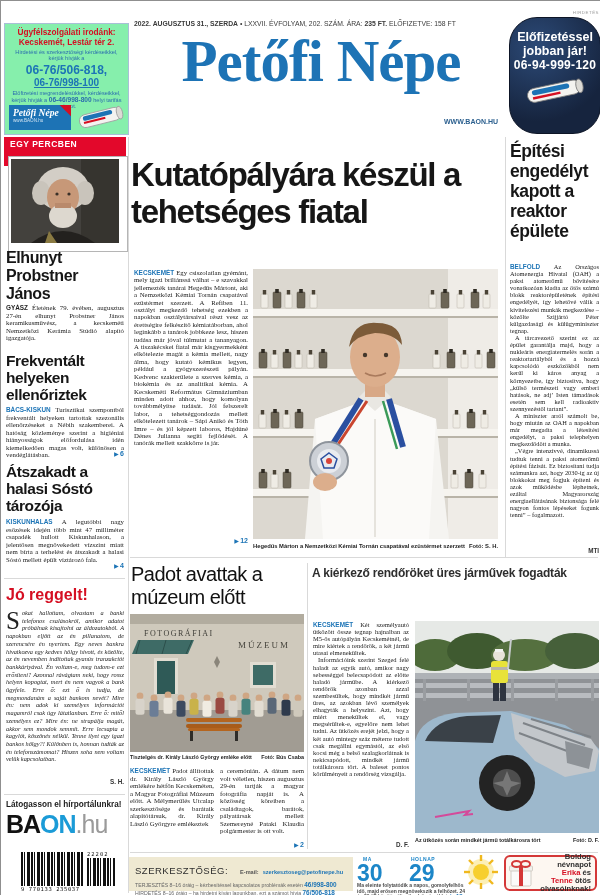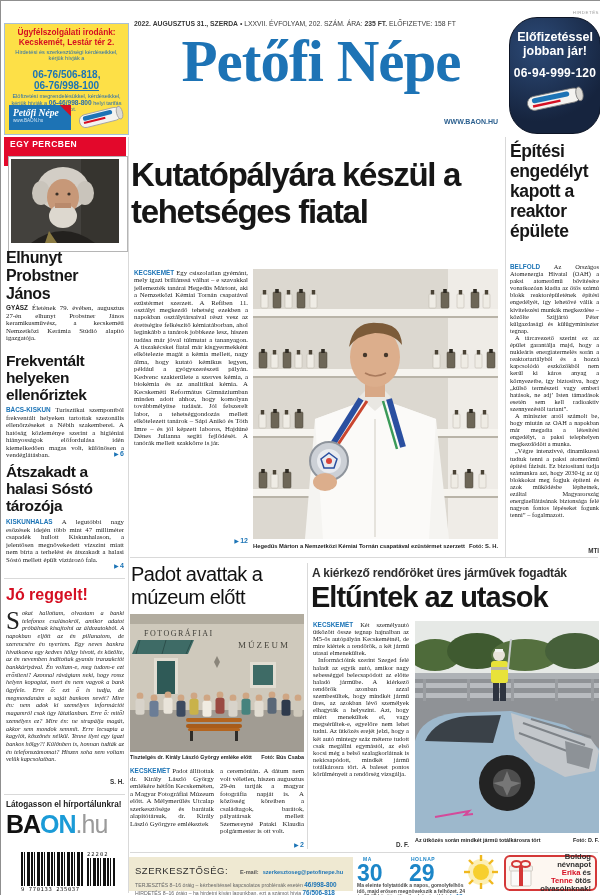--- a/index.html
+++ b/index.html
@@ -17,21 +17,21 @@
   .sig{font-family:"Liberation Sans",sans-serif;font-weight:bold;font-size:6.3px;color:#333;}
   .vr{position:absolute;width:1px;background:#d9d9d9;}
   .hr{position:absolute;height:1px;background:#d9d9d9;}
   .cap{font-family:"Liberation Sans",sans-serif;font-weight:bold;color:#222;}
   .red{color:#d50f22;}
   .blue{color:#1c74b6;}
   .drop{float:left;font-size:25px;line-height:21px;margin:1px 2px 0 0;color:#222;font-style:normal;}
   .bar{background:repeating-linear-gradient(90deg,#111 0 1.6px,#fff 1.6px 3px,#111 3px 4.1px,
        #fff 4.1px 6.4px,#111 6.4px 8.9px,#fff 8.9px 10px);}
   .mono{font-family:"DejaVu Sans Mono",monospace;}
-  .adbox{border:1px solid #a9bfd6;background:#fde047;}
+  .adbox{border:1px solid #a9bfd6;background:#86efac;}
   .navybox{background:radial-gradient(circle at 30% 25%,#2c4a77 0%,#16243e 70%);border:1px solid #0d1526;}
 </style>
 </head>
 <body>
 
 <div class="pg">
 
   <div class="vr" style="left:127px;top:136px;height:756px;"></div>
   <div class="vr" style="left:504px;top:136px;height:420px;"></div>
   <div class="vr" style="left:306px;top:562px;height:286px;"></div>
@@ -44,21 +44,21 @@
     <span class="b">2022. AUGUSZTUS 31., SZERDA</span><span> • LXXVII. ÉVFOLYAM, 202. SZÁM. ÁRA: </span><span class="b">235 FT.</span><span> ELŐFIZETVE: 158 FT</span>
   </div>
 
   <div class="ab b" style="left:135px;top:26px;width:370px;text-align:center;font-size:59px;letter-spacing:-1px;color:#1d73b5;">Petőfi Népe</div>
   <div class="ab sans b" style="left:375px;top:117px;width:122px;text-align:right;font-size:7px;color:#2b5f8e;">WWW.BAON.HU</div>
 
   <div class="ab adbox" style="left:3px;top:22px;width:123px;height:110px;text-align:center;">
     <div class="sans b red" style="font-size:8.3px;margin-top:3px;">Ügyfélszolgálati irodánk:</div>
     <div class="sans b red" style="font-size:8.3px;">Kecskemét, Lestár tér 2.</div>
     <div class="sans" style="font-size:5.6px;color:#2b6fae;margin:2px 6px 0;">Hirdetési és szerkesztőségi kérdéseikkel, kérjük hívják a</div>
-    <div class="sans b blue" style="font-size:10px;margin-top:8px;">06-76/506-818,</div>
+    <div class="sans b blue" style="font-size:12px;margin-top:2px;">06-76/506-818,</div>
     <div class="sans b blue" style="font-size:10px;text-decoration:underline;">06-76/998-100</div>
     <div class="sans" style="font-size:5.6px;color:#2b6fae;margin:2px 5px 0;">
       <span>Előfizetési megrendelésükkel, kérdéseikkel, kérjük hívják a </span><span class="b" style="font-size:6.6px;">06-46/998-800</span><span> helyi tarifás számot.</span>
     </div>
     <div style="position:absolute;left:4px;bottom:4px;width:62px;height:25px;background:#1d73b5;overflow:hidden;text-align:left;">
       <div style="position:absolute;right:-8px;top:-8px;width:16px;height:16px;background:#d50f22;transform:rotate(45deg);"></div>
       <div style="font-style:italic;font-weight:bold;color:#fff;font-size:9.5px;padding:3px 0 0 4px;">Petőfi Népe</div>
       <div class="sans" style="color:#cfe3f2;font-size:4.6px;padding-left:4px;">www.BAON.hu</div>
     </div>
     <svg class="ab" style="right:3px;bottom:3px;" width="50" height="28" viewBox="0 0 50 28">
@@ -68,21 +68,21 @@
         <rect x="8" y="15" width="22" height="2" fill="#d50f22"></rect>
         <ellipse cx="45" cy="14.5" rx="3" ry="6.5" fill="#dcdad5" stroke="#9c9c9c" stroke-width="0.8"></ellipse>
       </g>
     </svg>
   </div>
 
   <div class="ab sans" style="left:508px;top:9px;width:90px;text-align:right;font-size:4.4px;color:#9a9a9a;letter-spacing:0.5px;">HIRDETÉS</div>
   <div class="ab navybox" style="left:508px;top:16px;width:90px;height:115px;text-align:center;color:#fff;border-radius:28px;">
     <div class="sans b" style="font-size:12.5px;margin-top:12px;">Előfizetéssel</div>
     <div class="sans b" style="font-size:12.5px;">jobban jár!</div>
-    <div class="sans b" style="font-size:12px;margin-top:8px;letter-spacing:0.3px;">06-94-999-120</div>
+    <div class="sans b" style="font-size:12px;letter-spacing:0.3px;">06-94-999-120</div>
     <svg width="66" height="30" viewBox="0 0 66 30" style="margin-top:4px;">
       <g transform="rotate(-12 33 15)">
         <rect x="5" y="8" width="54" height="14" rx="7" fill="#f4f3f0" stroke="#777" stroke-width="0.8"></rect>
         <rect x="10" y="10" width="38" height="5" rx="2.5" fill="#1d73b5"></rect>
         <rect x="10" y="16.5" width="28" height="2.5" fill="#d50f22"></rect>
         <ellipse cx="58" cy="15" rx="3.5" ry="7" fill="#dcdad5" stroke="#777" stroke-width="0.8"></ellipse>
       </g>
     </svg>
   </div>
 
@@ -299,21 +299,20 @@
   <div class="ab body7" style="left:129px;top:766px;width:84px;height:82px;overflow:hidden;">
     <span class="lead">KECSKEMÉT</span>
     <span>Padot állítottak dr. Király László György emlékére hétfőn Kecskeméten, a Magyar Fotográfiai Múzeum előtt. A Mélymerülés Utcalap szerkesztősége és barátaik alapítótársuk, dr. Király László Györgyre emlékeztek</span>
   </div>
   <div class="ab body7" style="left:219px;top:766px;width:84px;height:82px;overflow:hidden;">
     <span>a ceremónián. A dátum nem volt véletlen, hiszen augusztus 29-én tartják a magyar fotográfia napját is. A közösség köreiben a családtagok, barátok, pályatársak mellett Szemereyné Pataki Klaudia polgármester is ott volt.</span>
     <span class="pref" style="position:absolute;right:0;bottom:0;">2</span>
   </div>
 
   <div class="ab sans b" style="left:311px;top:565px;width:286px;font-size:12px;color:#2e2e2e;letter-spacing:-0.2px;">A kiérkező rendőröket üres járművek fogadták</div>
-  <div class="ab hl" style="left:310px;top:580px;width:288px;font-size:29px;letter-spacing:-1px;">Eltűntek az utasok</div>
   <div class="ab" style="left:312px;top:620px;width:96px;height:228px;overflow:hidden;font-size:6.5px;line-height:7.1px;text-align:justify;color:#222;">
     <span class="lead">KECSKEMÉT</span>
     <span>Két személyautó ütközött össze tegnap hajnalban az M5-ös autópályán Kecskemétnél, de mire kiértek a rendőrök, a két jármű utasai elmenekültek.</span><br>
     <span style="display:inline-block;text-indent:5px;">Információink szerint Szeged felé haladt az egyik autó, amikor nagy sebességgel belecsapódott az előtte haladó járműbe. A kiérkező rendőrök azonban azzal szembesültek, hogy mindkét jármű üres, az azokban lévő személyek elhagyták a helyszínt. Azt, hogy miért menekültek el, vagy megsérültek-e, egyelőre nem lehet tudni. Az ütközés erejét jelzi, hogy a két autó mintegy száz méterre tudott csak megállni egymástól, az első kocsi még a belső szalagkorlátnak is nekicsapódott, mindkét jármű totálkárosra tört. A baleset pontos körülményeit a rendőrség vizsgálja.</span>
     <span class="sig" style="position:absolute;right:0;bottom:1px;">D. F.</span>
   </div>
   <div class="ab" style="left:414px;top:620px;width:184px;height:212px;">
     <svg width="184" height="212" viewBox="0 0 184 212">
       <rect width="184" height="212" fill="#8f9296"></rect>
       <rect x="0" y="0" width="184" height="52" fill="#e6e9e6"></rect>

